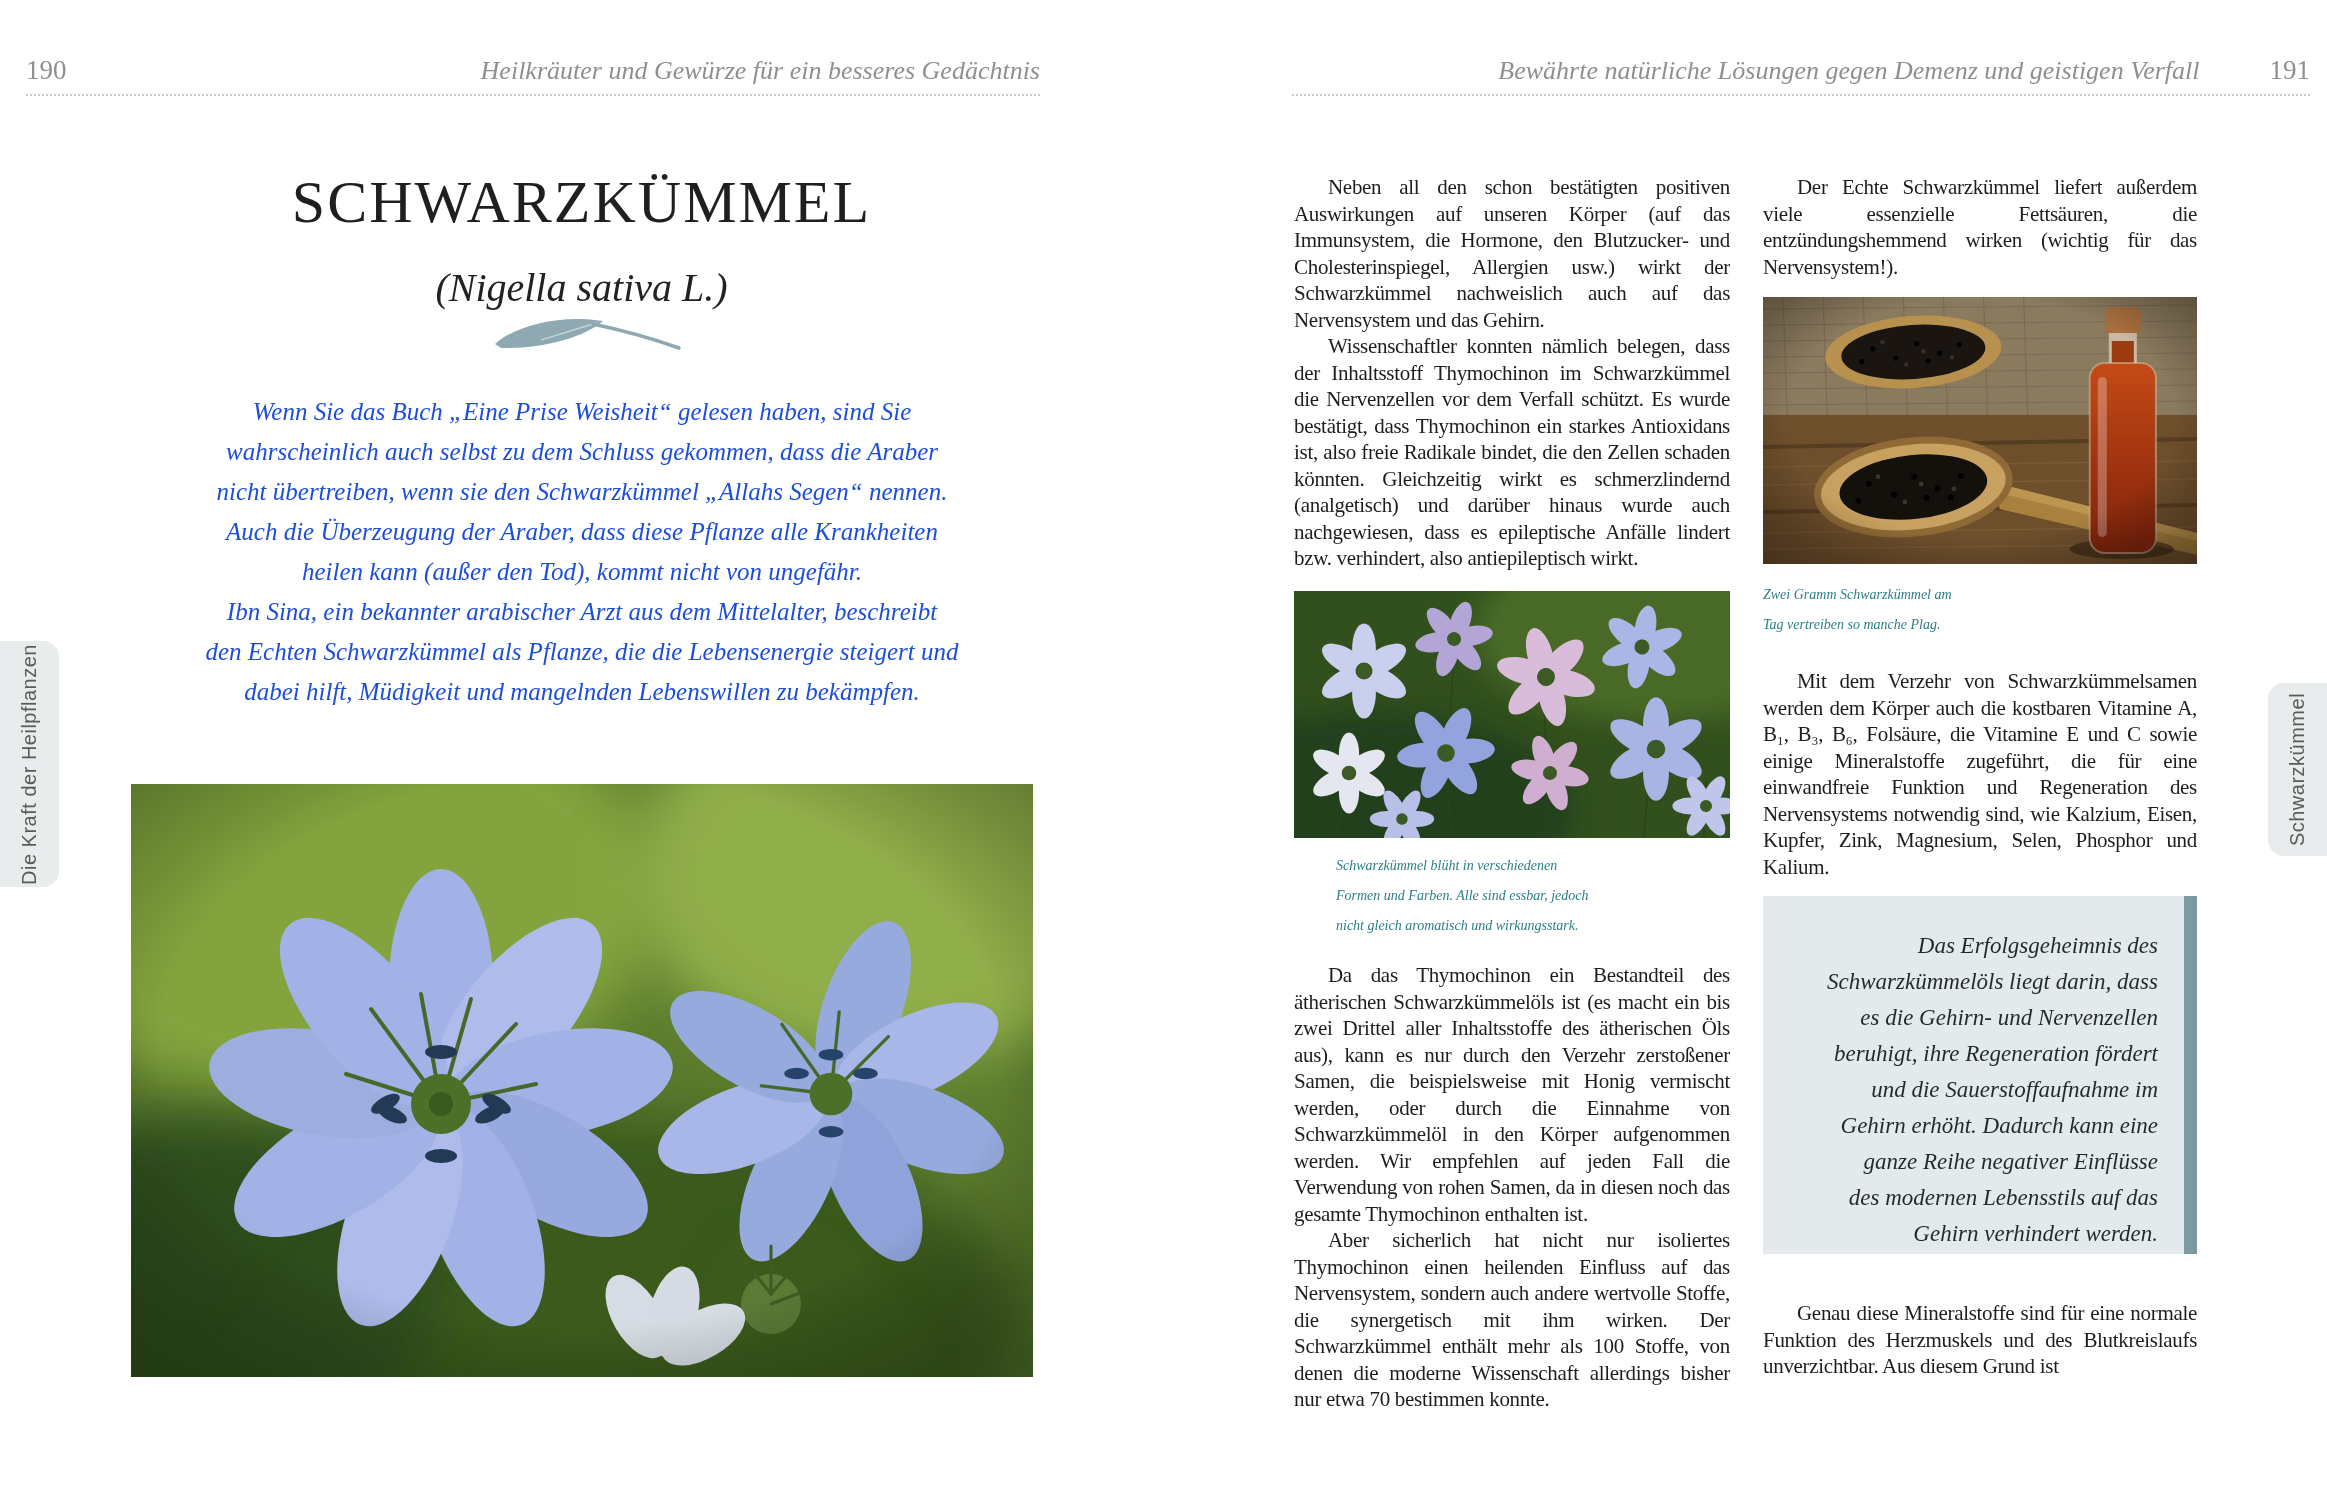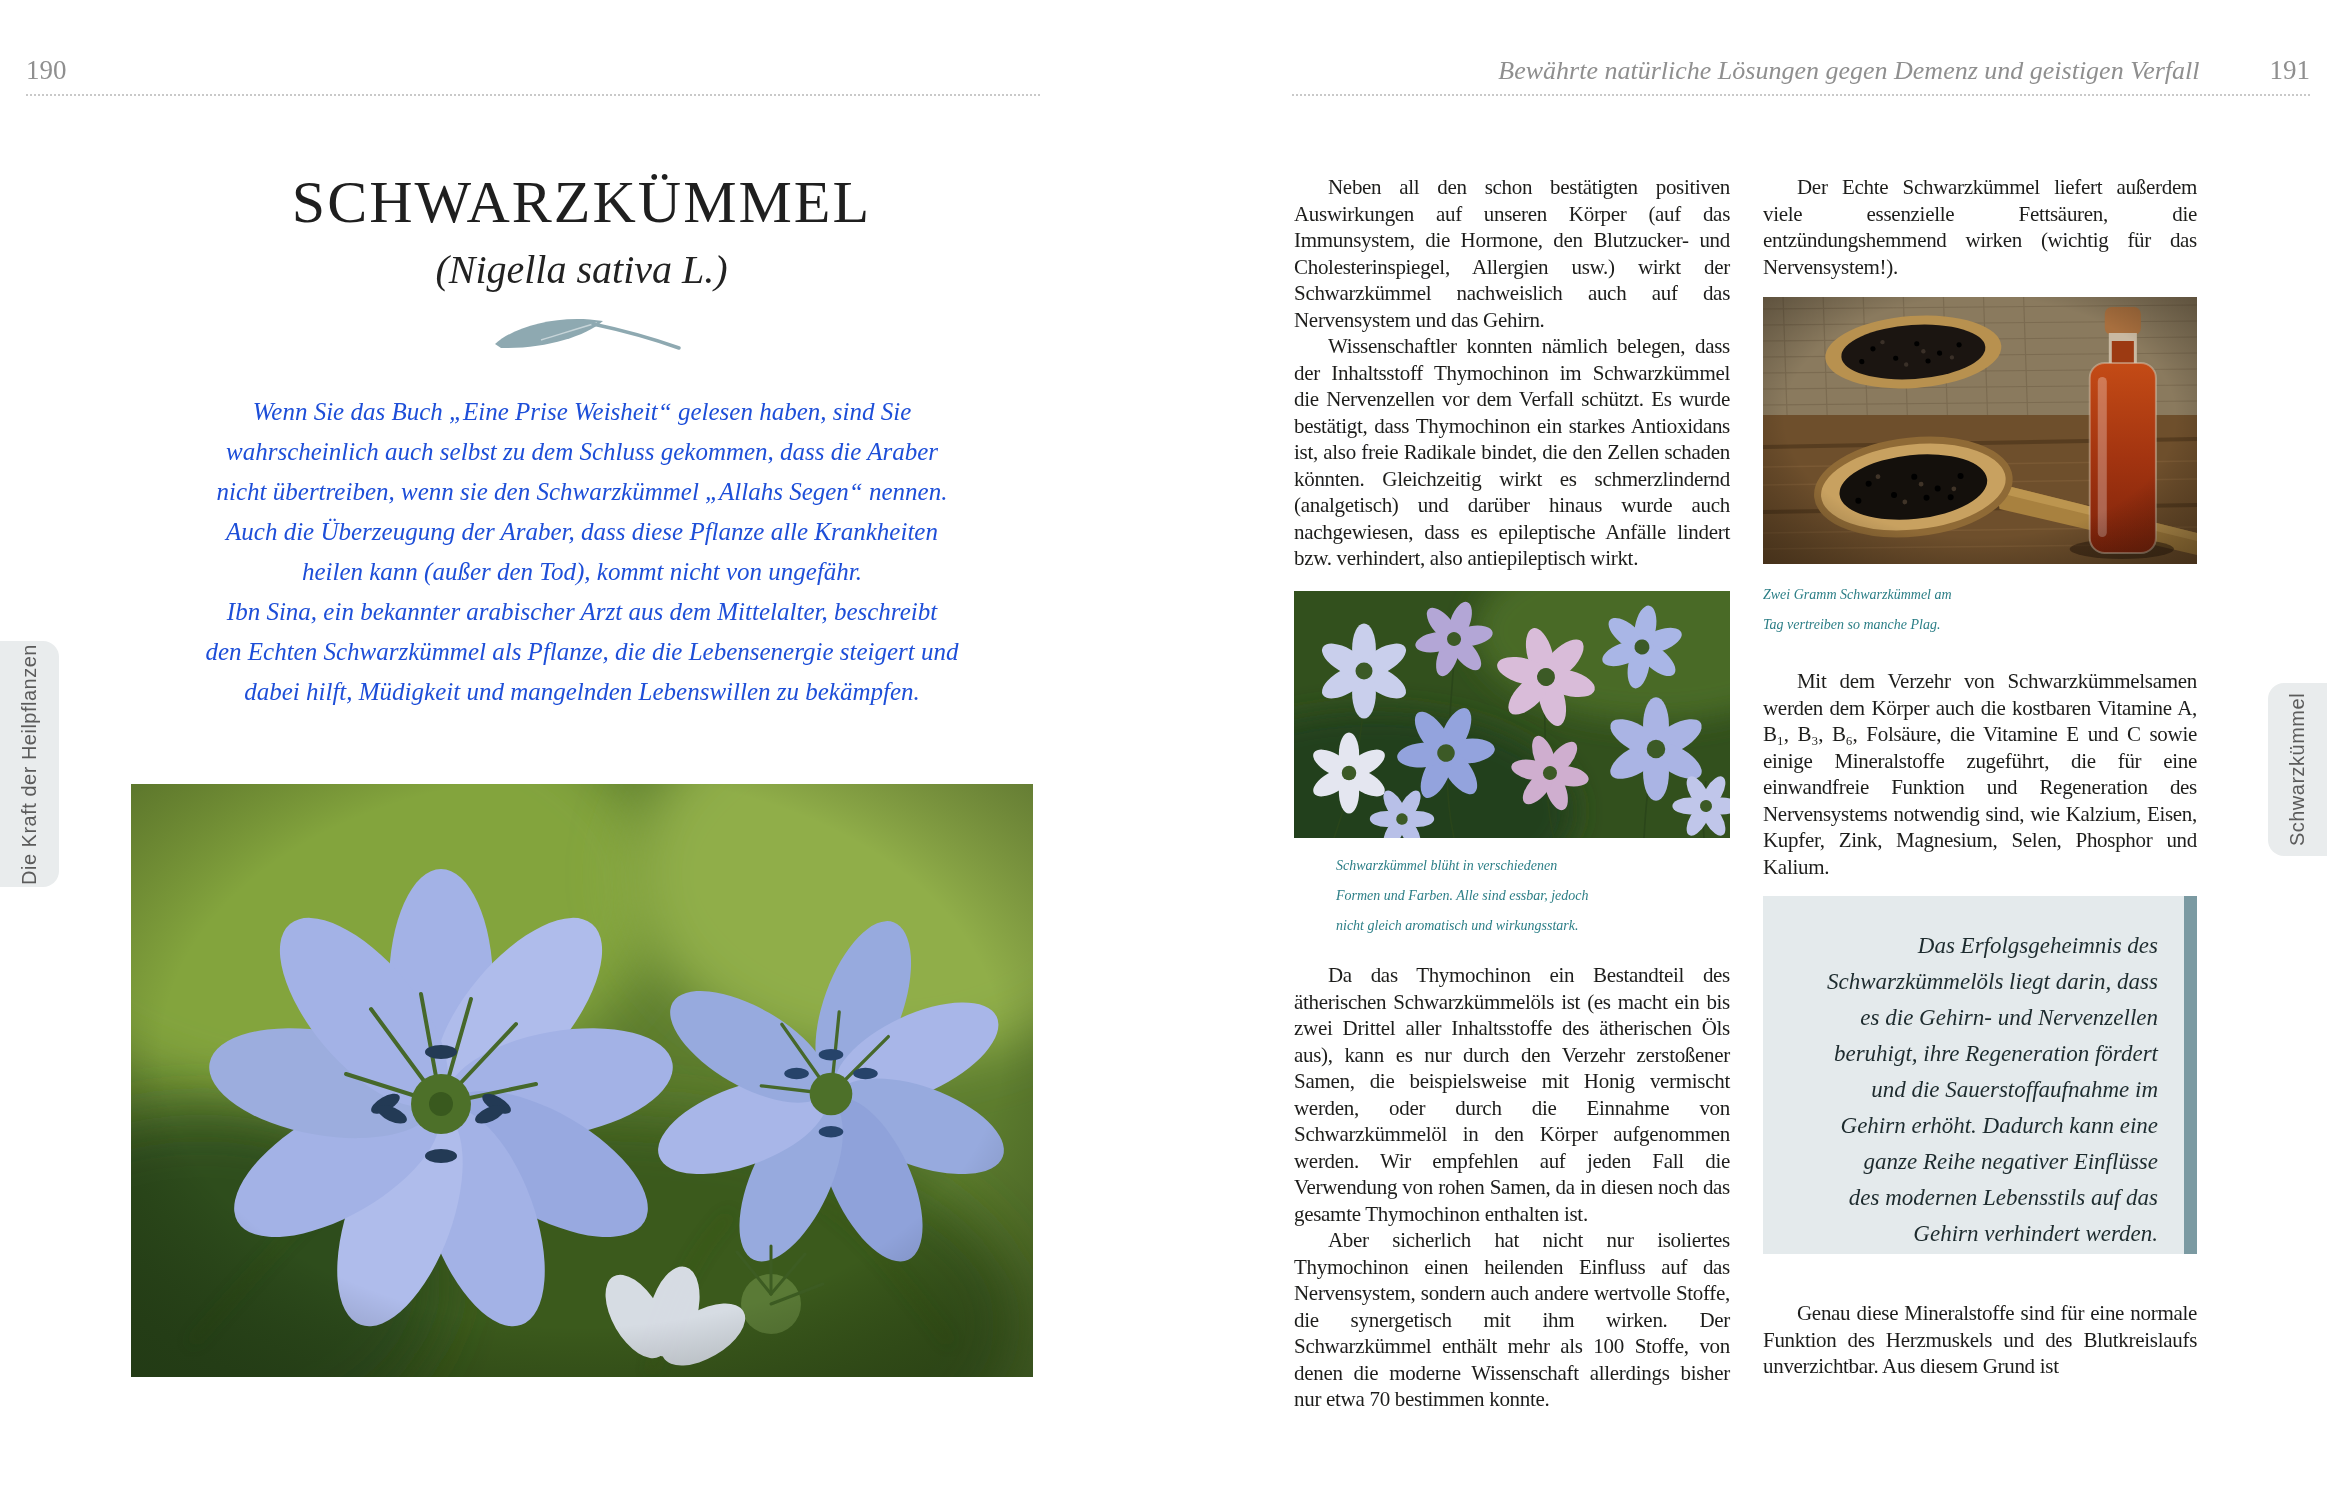--- a/index.html
+++ b/index.html
@@ -10,21 +10,21 @@
   .runhead{position:absolute;top:52px;height:44px;display:flex;align-items:flex-end;
            border-bottom:2px dotted #c9c9c9;box-sizing:border-box;padding-bottom:8px;}
   .runhead .pagenum{font-size:27px;color:var(--header_gray,#8f8f8f);}
   .runhead .htitle{font-style:italic;font-size:26px;color:var(--header_gray,#8f8f8f);white-space:nowrap;}
   #runhead-left{left:26px;width:1014px;gap:72px;justify-content:space-between;}
   #runhead-right{left:1292px;width:1018px;justify-content:flex-end;gap:70px;}
 
   
   #chapter-title{position:absolute;left:0;top:168px;width:1163px;text-align:center;
                  font-size:60px;letter-spacing:2px;color:#1f1f1f;}
-  #chapter-subtitle{position:absolute;left:0;top:246px;width:1163px;text-align:center;
+  #chapter-subtitle{position:absolute;left:0;top:264px;width:1163px;text-align:center;
                     font-style:italic;font-size:40px;color:#222;}
   #ornament{position:absolute;left:481px;top:306px;width:210px;height:60px;}
   #intro-block{position:absolute;left:122px;top:392px;width:920px;text-align:center;
                font-style:italic;font-size:25px;line-height:40px;white-space:pre-line;color:#1d4ed8;}
   #photo-main{position:absolute;left:131px;top:784px;width:902px;height:593px;}
   #photo-main svg{display:block;width:100%;height:100%;}
 
   
   .tab{position:absolute;background:var(--tab_bg,#e9eced);display:flex;align-items:center;justify-content:center;}
   #tab-left{left:0;top:641px;width:59px;height:246px;border-radius:0 16px 16px 0;}
@@ -55,20 +55,21 @@
               white-space:pre-line;color:#1d2b2e;margin:0;}
   #para-bottom{position:absolute;top:1126px;left:0;width:434px;}
 </style>
 </head>
 <body>
 
 <div id="stage">
 
   <div class="runhead" id="runhead-left">
     <span class="pagenum">190</span>
+    <span class="htitle">Heilkräuter und Gewürze für ein besseres Gedächtnis</span>
   </div>
 
   <div class="runhead" id="runhead-right">
     <span class="htitle">Bewährte natürliche Lösungen gegen Demenz und geistigen Verfall</span>
     <span class="pagenum">191</span>
   </div>
 
   <h1 id="chapter-title" style="font-weight:normal;margin:0;">SCHWARZKÜMMEL</h1>
   <div id="chapter-subtitle">(Nigella sativa L.)</div>
 

